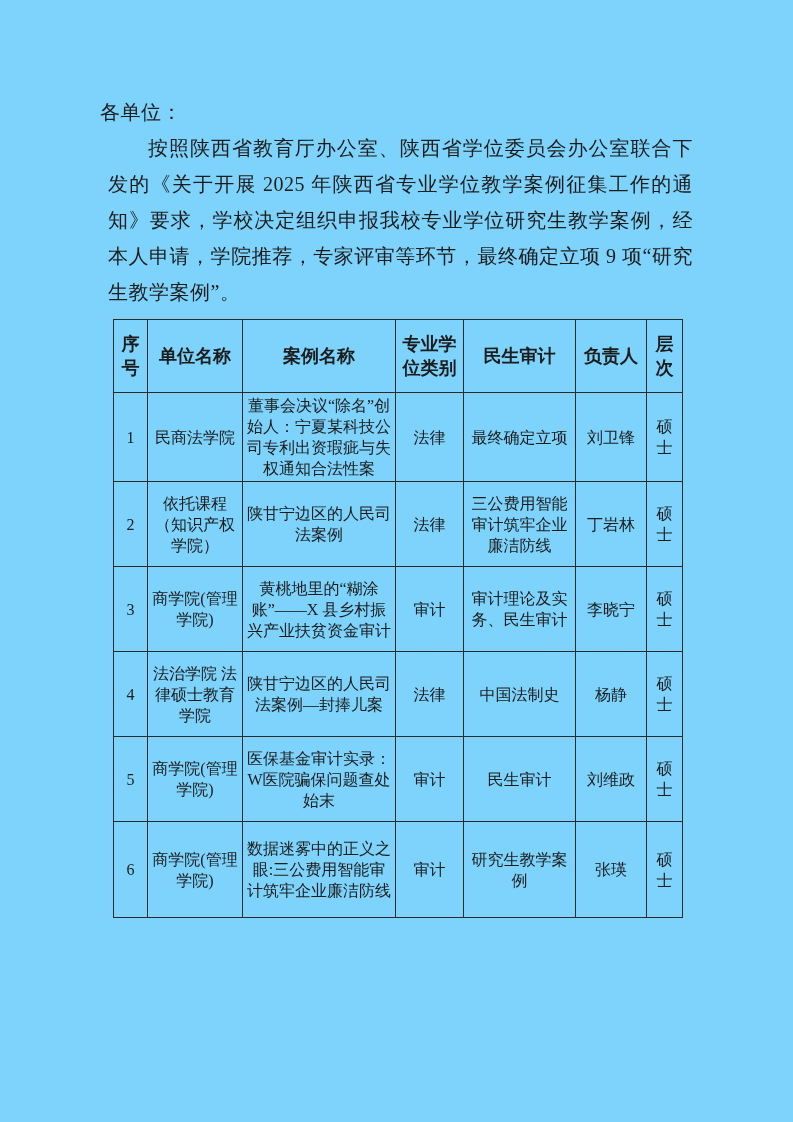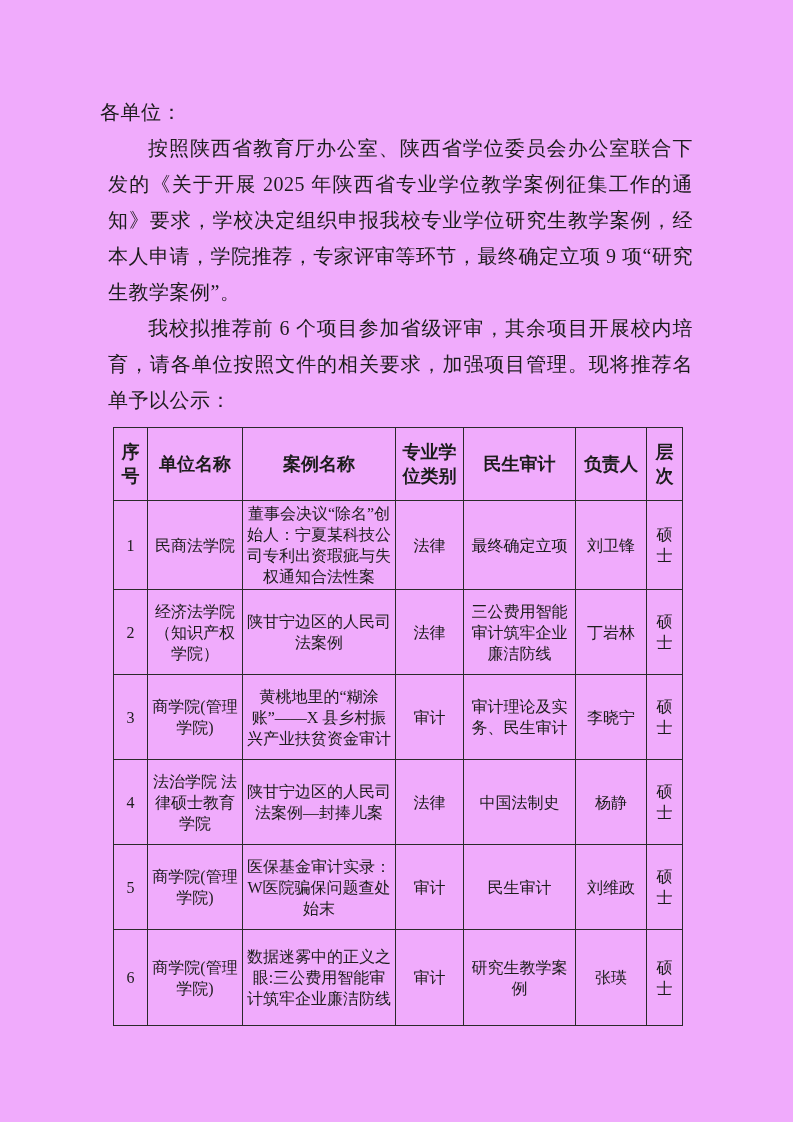--- a/index.html
+++ b/index.html
@@ -4,21 +4,21 @@
 <style>
   html, body {
     margin: 0;
     padding: 0;
     background: #ffffff;
   }
   .page {
     position: relative;
     width: 793px;
     height: 1122px;
-    background: #f0abfc;
+    background: #7dd3fc;
     overflow: hidden;
     font-family: "Liberation Serif", "DejaVu Serif", serif;
     color: #1c1c1c;
   }
   .content {
     position: absolute;
     left: 100px;
     top: 94px;
     width: 593px;
   }
@@ -71,21 +71,20 @@
   }
 </style>
 </head>
 <body>
 
 <div class="page">
   <div class="content">
 
     <p>各单位：</p>
     <p class="indent">按照陕西省教育厅办公室、陕西省学位委员会办公室联合下发的《关于开展 2025 年陕西省专业学位教学案例征集工作的通知》要求，学校决定组织申报我校专业学位研究生教学案例，经本人申请，学院推荐，专家评审等环节，最终确定立项 9 项“研究生教学案例”。</p>
-    <p class="indent">我校拟推荐前 6 个项目参加省级评审，其余项目开展校内培育，请各单位按照文件的相关要求，加强项目管理。现将推荐名单予以公示：</p>
 
     <table class="doc-table">
       <colgroup>
         <col style="width:34px">
         <col style="width:95px">
         <col style="width:153px">
         <col style="width:68px">
         <col style="width:112px">
         <col style="width:71px">
         <col style="width:36px">
@@ -106,21 +105,21 @@
           <td>1</td>
           <td>民商法学院</td>
           <td>董事会决议“除名”创始人：宁夏某科技公司专利出资瑕疵与失权通知合法性案</td>
           <td>法律</td>
           <td>最终确定立项</td>
           <td>刘卫锋</td>
           <td>硕士</td>
         </tr>
         <tr>
           <td>2</td>
-          <td>经济法学院（知识产权学院）</td>
+          <td>依托课程（知识产权学院）</td>
           <td>陕甘宁边区的人民司法案例</td>
           <td>法律</td>
           <td>三公费用智能审计筑牢企业廉洁防线</td>
           <td>丁岩林</td>
           <td>硕士</td>
         </tr>
         <tr>
           <td>3</td>
           <td>商学院(管理学院)</td>
           <td>黄桃地里的“糊涂账”——X 县乡村振兴产业扶贫资金审计</td>

